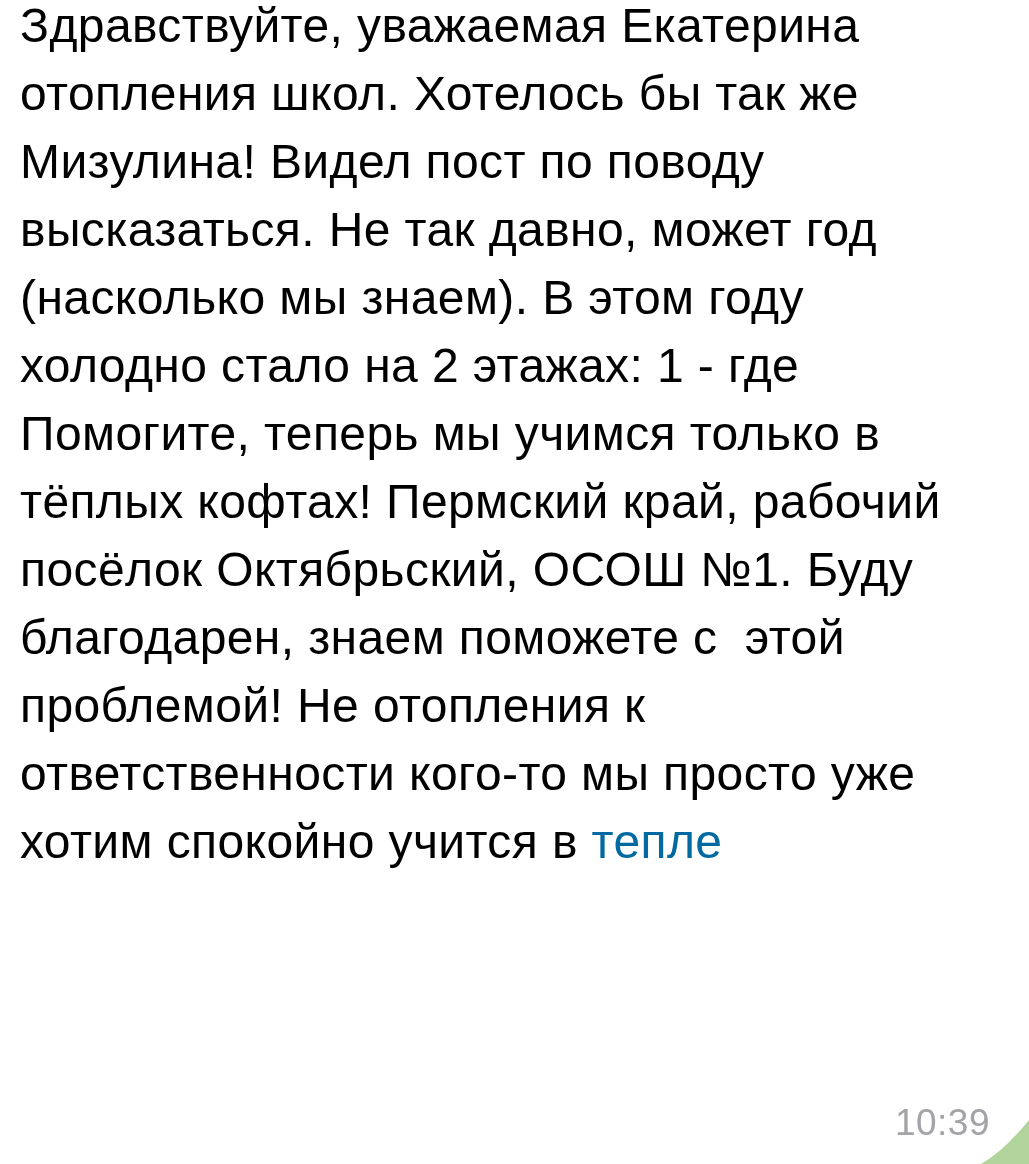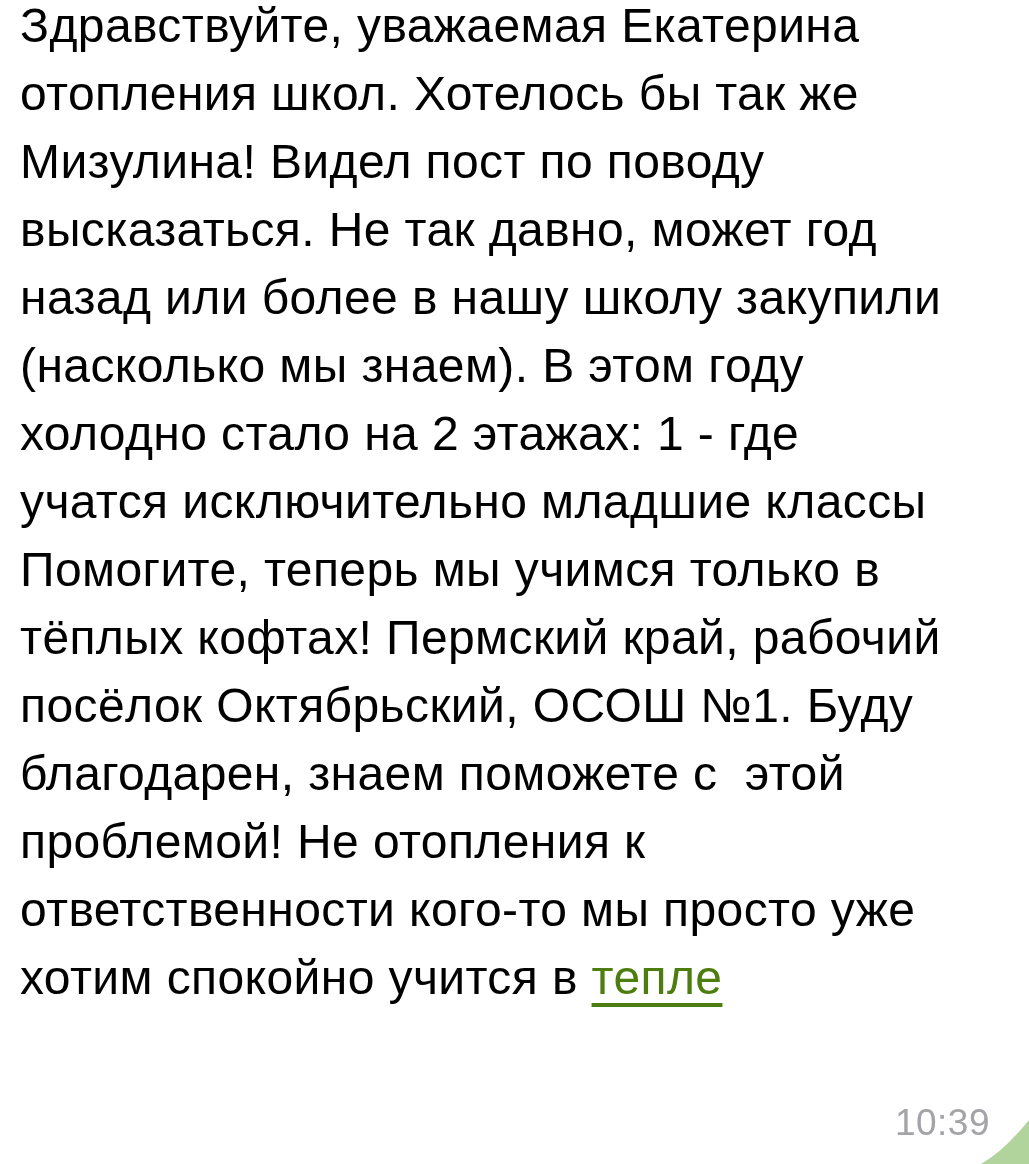--- a/index.html
+++ b/index.html
@@ -30,24 +30,23 @@
     letter-spacing: 0.4px;
     font-weight: 400;
   }
   .line {
     white-space: pre;
   }
   .last-line {
     white-space: pre;
   }
   .underlined-word {
-    text-decoration: underline;
     text-decoration-thickness: 4px;
     text-underline-offset: 9px;
-    color: #4d7c0f;
+    color: #0369a1;
   }
   .timestamp {
     position: absolute;
     right: 39px;
     top: 1104px;
     font-size: 37px;
     line-height: 1;
     letter-spacing: 0.5px;
     color: #a3a3a8;
     margin-left: 6px;
@@ -64,24 +63,22 @@
 </head>
 <body>
 
 <div class="message-bubble">
 
   <div class="message-text">
     <div class="line">Здравствуйте, уважаемая Екатерина</div>
     <div class="line">отопления школ. Хотелось бы так же</div>
     <div class="line">Мизулина! Видел пост по поводу</div>
     <div class="line">высказаться. Не так давно, может год</div>
-    <div class="line">назад или более в нашу школу закупили</div>
     <div class="line">(насколько мы знаем). В этом году</div>
     <div class="line">холодно стало на 2 этажах: 1 - где</div>
-    <div class="line">учатся исключительно младшие классы</div>
     <div class="line">Помогите, теперь мы учимся только в</div>
     <div class="line">тёплых кофтах! Пермский край, рабочий</div>
     <div class="line">посёлок Октябрьский, ОСОШ №1. Буду</div>
     <div class="line">благодарен, знаем поможете с  этой</div>
     <div class="line">проблемой! Не отопления к</div>
     <div class="line">ответственности кого-то мы просто уже</div>
     <div class="last-line"><span>хотим спокойно учится в </span><span class="underlined-word">тепле</span></div>
   </div>
 
   <div class="timestamp">10:39</div>

